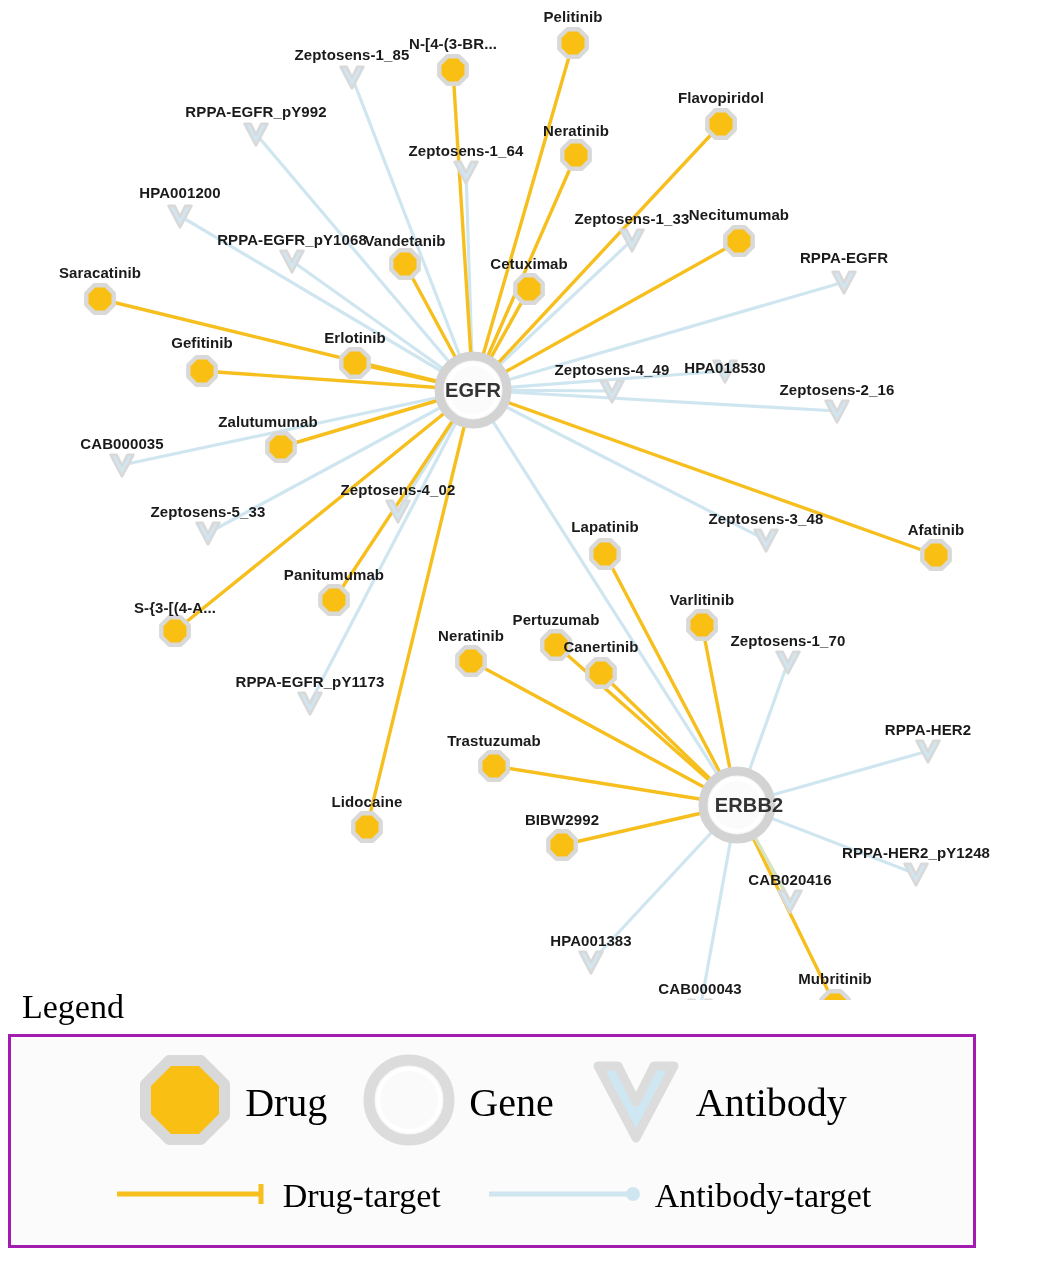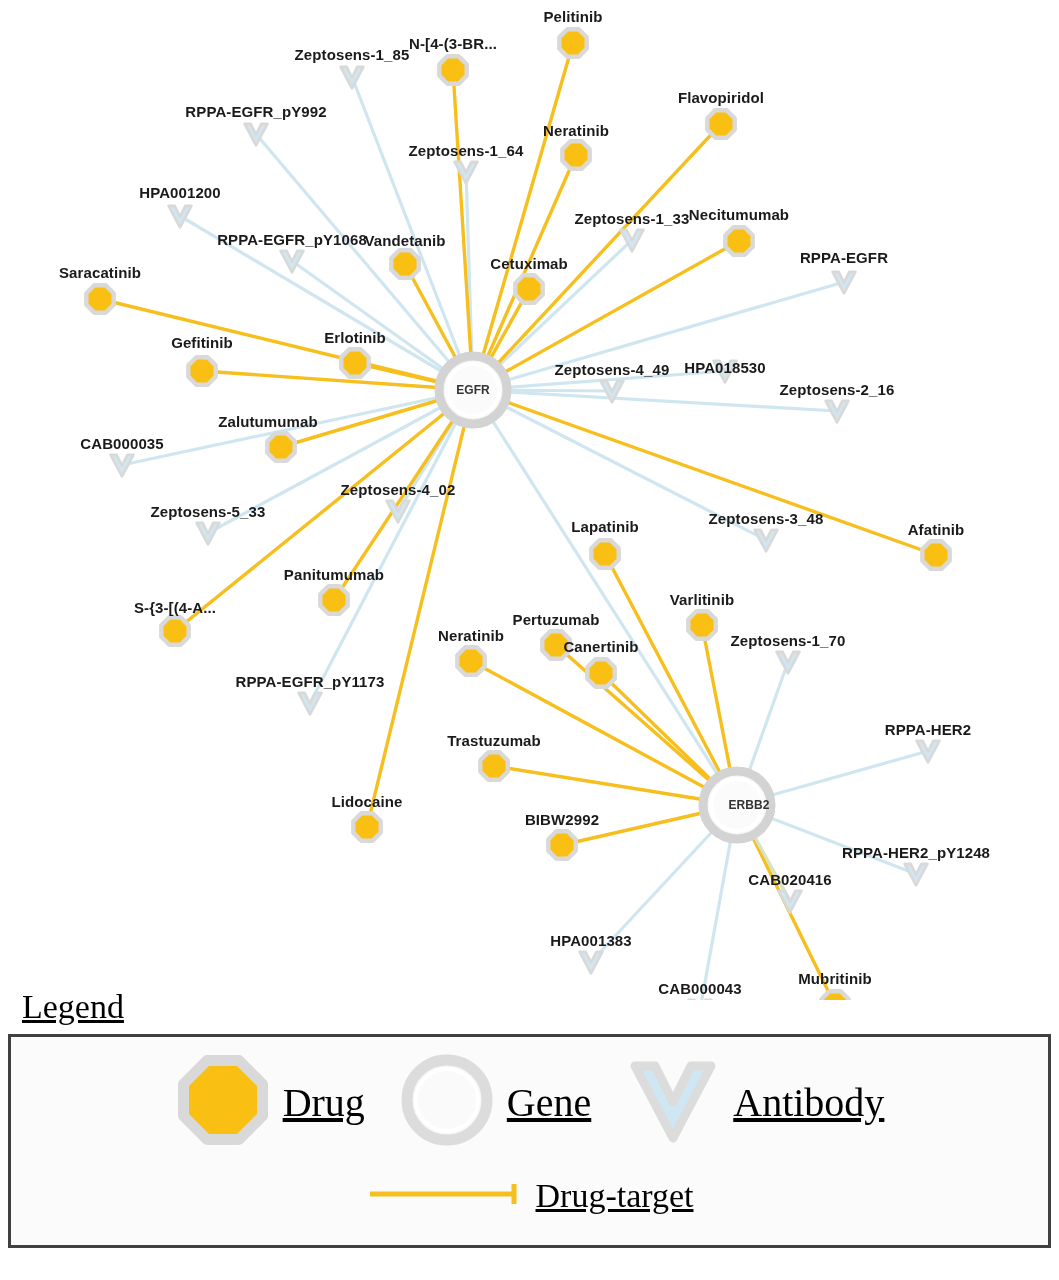--- a/index.html
+++ b/index.html
@@ -30,38 +30,37 @@
     position: absolute;
     font-family: "Liberation Sans", sans-serif;
     font-weight: bold;
     font-size: 15px;
     color: #1a1a1a;
     white-space: nowrap;
     transform: translate(-50%, -50%);
     letter-spacing: 0.1px;
   }
   .gene-label {
-    font-size: 12px;
+    font-size: 20px;
     color: #333333;
   }
   .legend-wrap {
     position: absolute;
     left: 8px;
     top: 988px;
-    width: 1043px;
-    text-decoration: underline;
+    width: 968px;
   }
   .legend-title {
     font-family: "Liberation Serif", serif;
     font-size: 34px;
     color: #000;
     margin: 0 0 8px 14px;
   }
   .legend-box {
-    border: 3px solid #404040;
+    border: 3px solid #a21caf;
     background: #fbfbfb;
     height: 208px;
     position: relative;
   }
   .legend-row1 {
     display: flex;
     align-items: center;
     justify-content: center;
     height: 118px;
     gap: 34px;
@@ -392,15 +391,24 @@
     <div class="legend-row2">
       <div class="legend-edge-item">
         <span>
           <svg width="160" height="28" viewBox="0 0 160 28">
             <line x1="4" y1="14" x2="148" y2="14" stroke="#f6bf1e" stroke-width="5"></line>
             <line x1="148" y1="4" x2="148" y2="24" stroke="#f6bf1e" stroke-width="5"></line>
           </svg>
         </span>
         <span class="legend-text">Drug-target</span>
       </div>
+      <div class="legend-edge-item">
+        <span>
+          <svg width="160" height="28" viewBox="0 0 160 28">
+            <line x1="4" y1="14" x2="144" y2="14" stroke="#cfe6f0" stroke-width="5"></line>
+            <circle cx="148" cy="14" r="7" fill="#cfe6f0"></circle>
+          </svg>
+        </span>
+        <span class="legend-text">Antibody-target</span>
+      </div>
     </div>
   </div>
 </div>
 
 </body></html>

